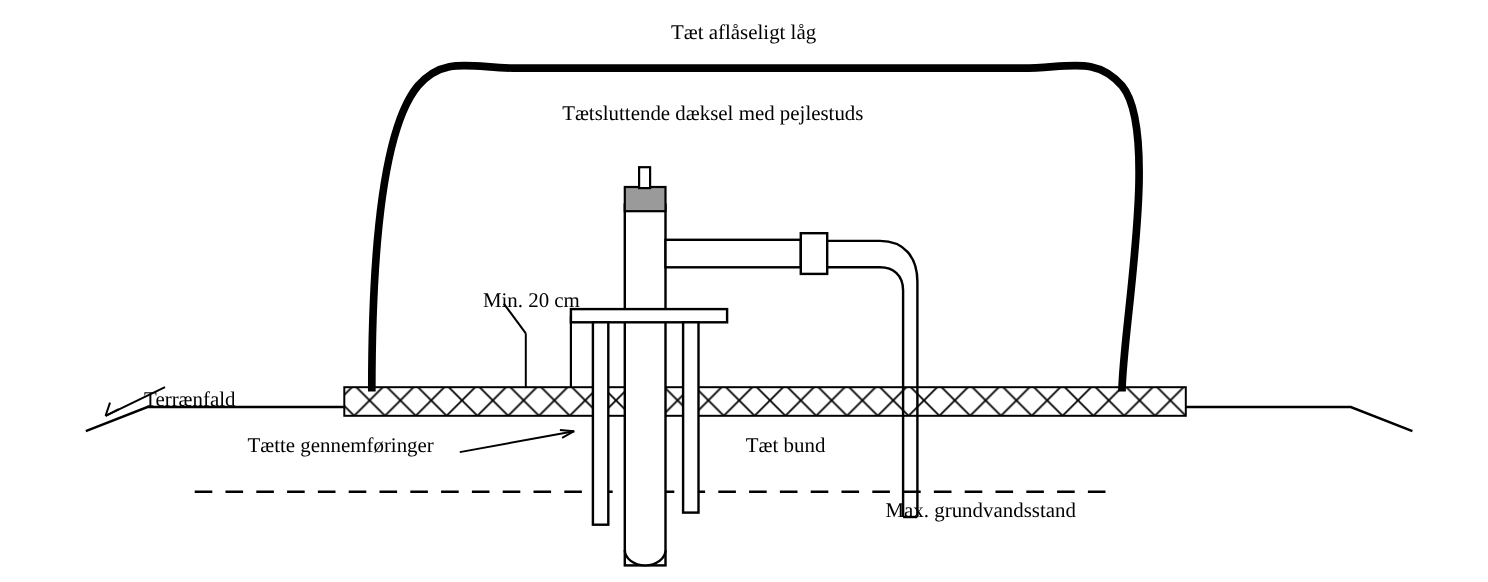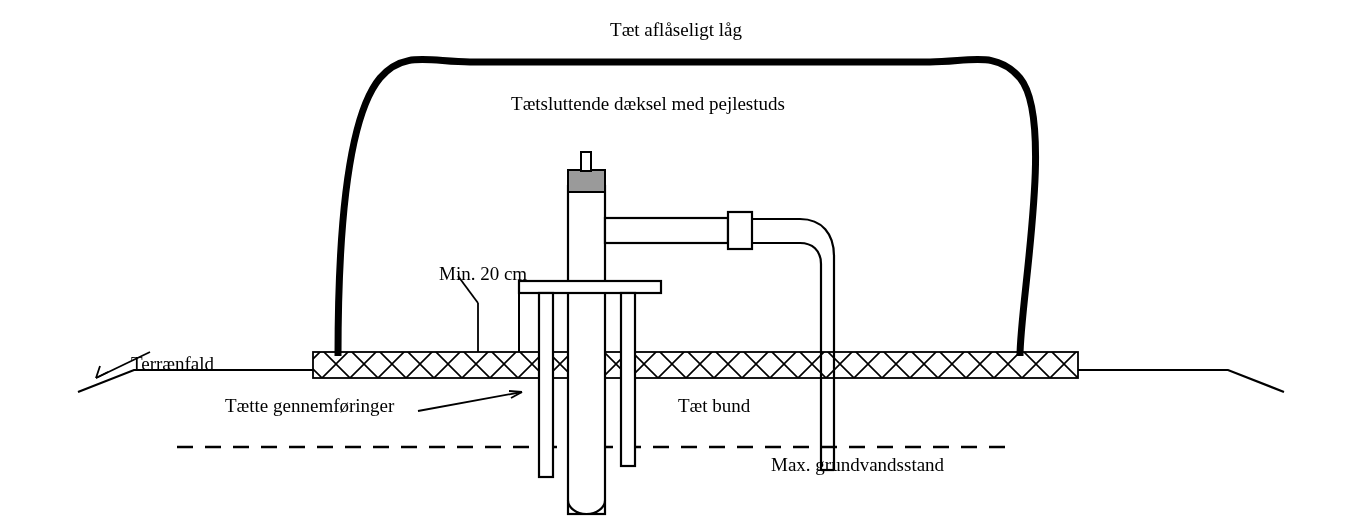--- a/index.html
+++ b/index.html
@@ -120,15 +120,15 @@
   <div class="lbl lbl-center" style="left:648px; top:94px;">Tætsluttende dæksel med pejlestuds</div>
 
   <div class="lbl" style="left:415px; top:264px;margin-left:24px;">Min. 20 cm</div>
 
   <div class="lbl" style="left:131px; top:317px;margin-top:37px;">Terrænfald</div>
 
   <div class="lbl" style="left:225px; top:396px;">Tætte gennemføringer</div>
 
   <div class="lbl" style="left:678px; top:396px;">Tæt bund</div>
 
-  <div class="lbl" style="left:771px; top:455px;">Max. grundvandsstand</div>
+  <div class="lbl" style="left:805px; top:455px;">Max. grundvandsstand</div>
 
 </div>
 
 </body></html>

